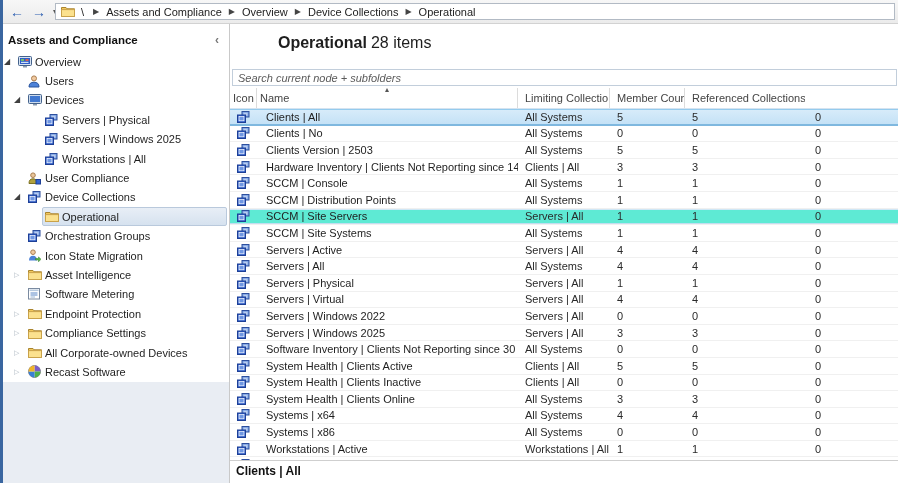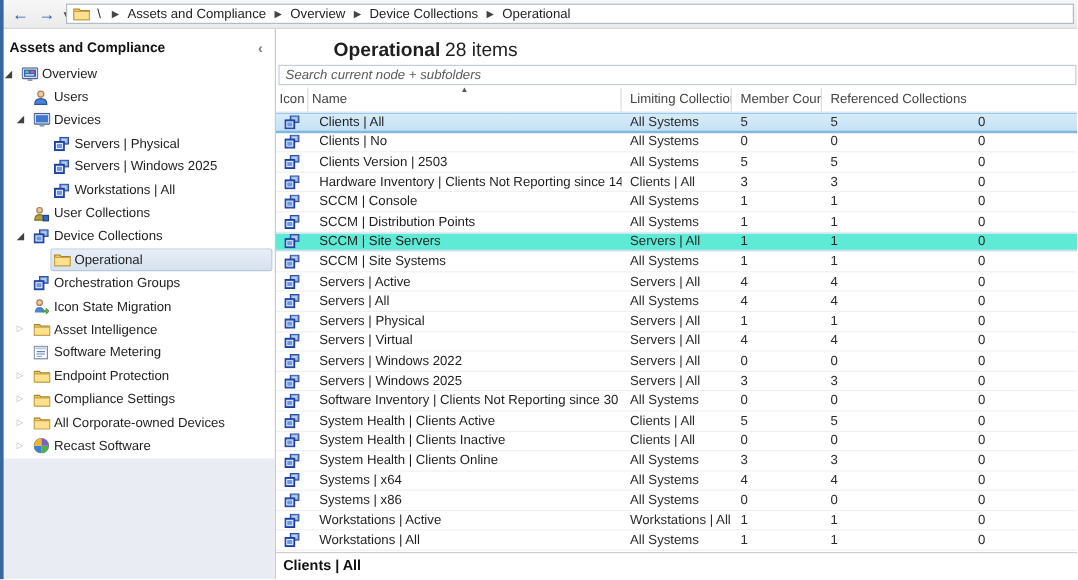--- a/index.html
+++ b/index.html
@@ -47,21 +47,21 @@
   .tree-item.sel .tree-inner{background:linear-gradient(180deg,#e8eef6,#d6e2ef);
               border-color:#b9c9dc;}
   .ticon{width:17px;flex:none;display:inline-flex;align-items:center;}
   .tlabel{white-space:nowrap;color:#1e1e1e;}
   .sidebar-footer{flex:1;background:#e9edf3;}
 
   
   .main{flex:1;display:flex;flex-direction:column;background:#fff;overflow:hidden;min-width:0;}
   .main-title{padding:10px 0 0 4px;height:17px;flex:none;font-size:16px;margin-left:44px;}
   .main-title .bold{font-weight:bold;margin-right:4px;}
-  .search-row{flex:none;margin:3px 1px 2px 2px;}
+  .search-row{flex:none;margin:18px 1px 2px 2px;}
   .search-row input{width:100%;box-sizing:border-box;height:17px;border:1px solid #c2cedb;
         font-family:"Liberation Sans","DejaVu Sans",sans-serif;font-size:11px;font-style:italic;
         padding:0 0 0 5px;color:#333;outline:none;}
   .search-row input::placeholder{color:#5a5a5a;font-style:italic;}
 
   .thead{flex:none;height:20px;display:flex;border-bottom:1px solid #d5e3f0;}
   .hcell{box-sizing:border-box;height:20px;line-height:20px;color:#444;white-space:nowrap;
          overflow:hidden;border-right:1px solid #dcdcdc;padding-left:7px;position:relative;}
   .c-icon{width:27px;flex:none;padding-left:3px;}
   .c-name{width:261px;flex:none;}
@@ -213,21 +213,21 @@
           <div class="tree-item lvl1">
     <span class="tw"></span>
     <span class="tree-inner">
       <span class="ticon">
                 <svg width="13" height="13" viewBox="0 0 13 13">
                   <circle cx="5" cy="3.2" r="2.3" fill="#e9c69b" stroke="#a97d4f"></circle>
                   <path d="M1 11.5 Q1 6.8 5 6.8 Q9 6.8 9 11.5 Z" fill="#b1a23e" stroke="#7d7120"></path>
                   <rect x="8" y="7.5" width="4.5" height="4.5" fill="#3565cf" stroke="#1d3f96"></rect>
                 </svg>
               </span>
-      <span class="tlabel">User Collections</span>
+      <span class="tlabel">User Compliance</span>
     </span>
   </div>
           <div class="tree-item lvl1">
     <span class="tw">◢</span>
     <span class="tree-inner">
       <span class="ticon">
                 <svg width="13" height="12" viewBox="0 0 13 12">
                   <rect x="5" y="0.5" width="7" height="5.5" fill="#7da3e4" stroke="#2d4f9e"></rect>
                   <rect x="6.5" y="1.8" width="4" height="2.8" fill="#b9cdf0"></rect>
                   <rect x="0.5" y="4" width="8" height="7.5" fill="#2f5ec9" stroke="#1d3f96"></rect>

